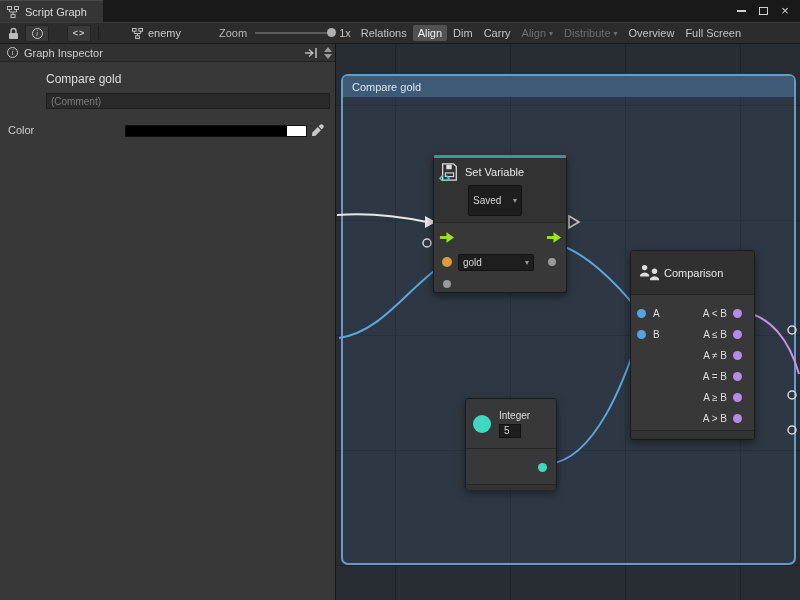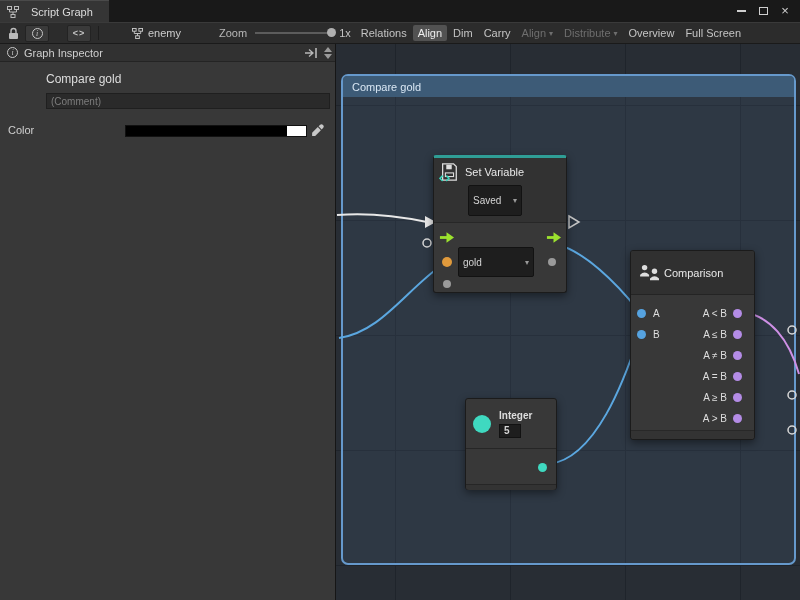--- a/index.html
+++ b/index.html
@@ -2,21 +2,21 @@
 <html><head>
 <meta charset="utf-8">
 <style>
   * { margin:0; padding:0; box-sizing:border-box; }
   html,body { width:800px; height:600px; overflow:hidden; }
   body { font-family:"Liberation Sans","DejaVu Sans",sans-serif; background:#191919; color:#cfcfcf; }
   .window { width:800px; height:600px; display:flex; flex-direction:column; }
 
   
   .titlebar { height:22px; background:#191919; display:flex; align-items:stretch; font-size:11px; }
-  .tab { display:flex; align-items:center; gap:12px; padding:0 16px 0 7px; background:#353535; border-top:1px solid #4a4a4a; color:#dcdcdc; }
+  .tab { display:flex; align-items:center; gap:6px; padding:0 16px 0 7px; background:#353535; border-top:1px solid #4a4a4a; color:#dcdcdc; }
   .win-controls { margin-left:auto; display:flex; align-items:center; gap:10px; padding-right:9px; color:#cfcfcf; }
   .wc { display:flex; align-items:center; justify-content:center; width:12px; height:12px; cursor:default; }
   .min-glyph { width:9px; height:2px; background:#cfcfcf; }
   .max-glyph { width:9px; height:8px; border:1px solid #cfcfcf; }
   .close-glyph { font-size:13px; line-height:12px; }
 
   
   .toolbar { height:22px; background:#2c2c2c; border-top:1px solid #3a3a3a; border-bottom:1px solid #1a1a1a;
              display:flex; align-items:center; padding:0 4px; font-size:11px; color:#c4c4c4; }
   .tb-iconbtn { width:24px; height:17px; border:1px solid #232323; background:#3a3a3a; border-radius:2px;
@@ -79,41 +79,41 @@
   .node-setvar { left:97px; top:111px; width:134px; height:138px; border-top:3px solid #2f9e96; }
   .sv-headwrap { background:#323232; padding-bottom:6px; border-radius:2px 2px 0 0; }
   .sv-header { display:flex; align-items:center; gap:6px; padding:4px 6px 0 5px; font-size:11px; color:#e8e8e8; }
   .sv-dd { margin:3px 0 0 34px; width:54px; }
   .dd { background:#1e1e1e; border:1px solid #121212; border-radius:2px; height:31px; font-size:10px;
         color:#d5d5d5; display:flex; align-items:center; padding:0 4px; }
   .dd .caret { margin-left:auto; color:#9a9a9a; padding-left:3px; }
   .sv-sep { height:1px; background:#272727; }
   .sv-flow { height:28px; display:flex; align-items:center; justify-content:space-between; padding:0 5px; }
   .sv-gold { height:22px; display:flex; align-items:center; padding:0 10px 0 8px; gap:6px; }
-  .gold-dd { width:76px; height:30px;gap:27px; }
+  .gold-dd { width:76px; height:17px;gap:27px; }
   .sv-last { height:22px; display:flex; align-items:center; padding-left:9px; }
   .dot-orange { width:10px; height:10px; background:#e09a3c; }
   .dot-gray { width:8px; height:8px; background:#9a9a9a; }
   .push { margin-left:auto; }
 
   
   .node-comparison { left:294px; top:206px; width:125px; }
   .c-header { height:44px; display:flex; align-items:center; gap:3px; padding:0 8px; background:#303030;
               border-bottom:1px solid #242424; border-radius:2px 2px 0 0; font-size:11px; color:#e8e8e8; }
   .c-rows { padding-top:8px; }
   .c-row { height:21px; display:flex; align-items:center; padding:0 12px 0 6px; }
   .c-in-label { margin-left:7px; }
   .c-out-label { margin-left:auto; }
   .dot-blue { width:9px; height:9px; background:#56a3e0; }
   .dot-purple { width:9px; height:9px; background:#b48ce6; margin-left:6px; }
   .c-footer { height:9px; border-top:1px solid #282828; background:#333333; border-radius:0 0 3px 3px; margin-top:1px; }
 
   
   .node-integer { left:129px; top:354px; width:92px; height:92px; }
-  .int-top { height:49px; display:flex; align-items:center; gap:8px; padding:0 7px;font-weight:bold; }
+  .int-top { height:49px; display:flex; align-items:center; gap:8px; padding:0 7px; }
   .int-circle { width:18px; height:18px; border-radius:50%; background:#3fd9c0; flex:none; }
   .int-col { display:flex; flex-direction:column; gap:3px; }
   .int-field { width:22px; height:14px; background:#1e1e1e; border:1px solid #121212; color:#d5d5d5;
                font-size:10px; display:flex; align-items:center; padding-left:4px; }
   .int-ports { height:36px; border-top:1px solid #262626; position:relative; }
   .int-ports .dot { position:absolute; right:9px; top:14px; width:9px; height:9px; background:#3fd9c0; }
   .int-footer { height:6px; border-top:1px solid #262626; background:#333333; border-radius:0 0 3px 3px; }
 </style>
 </head>
 <body>

